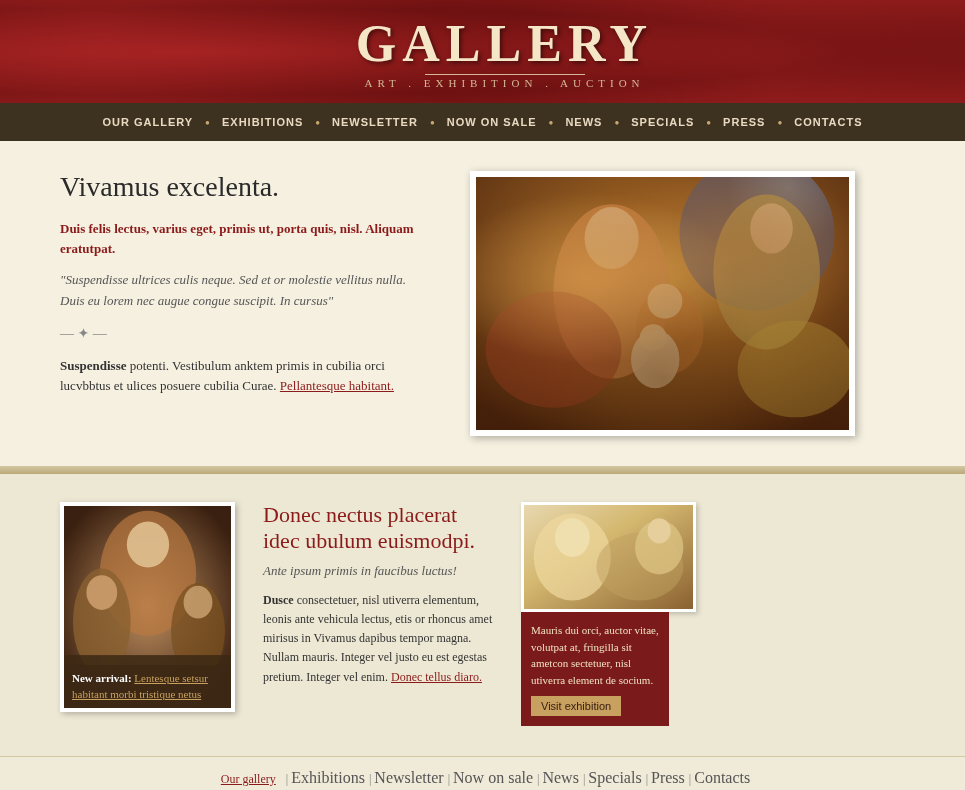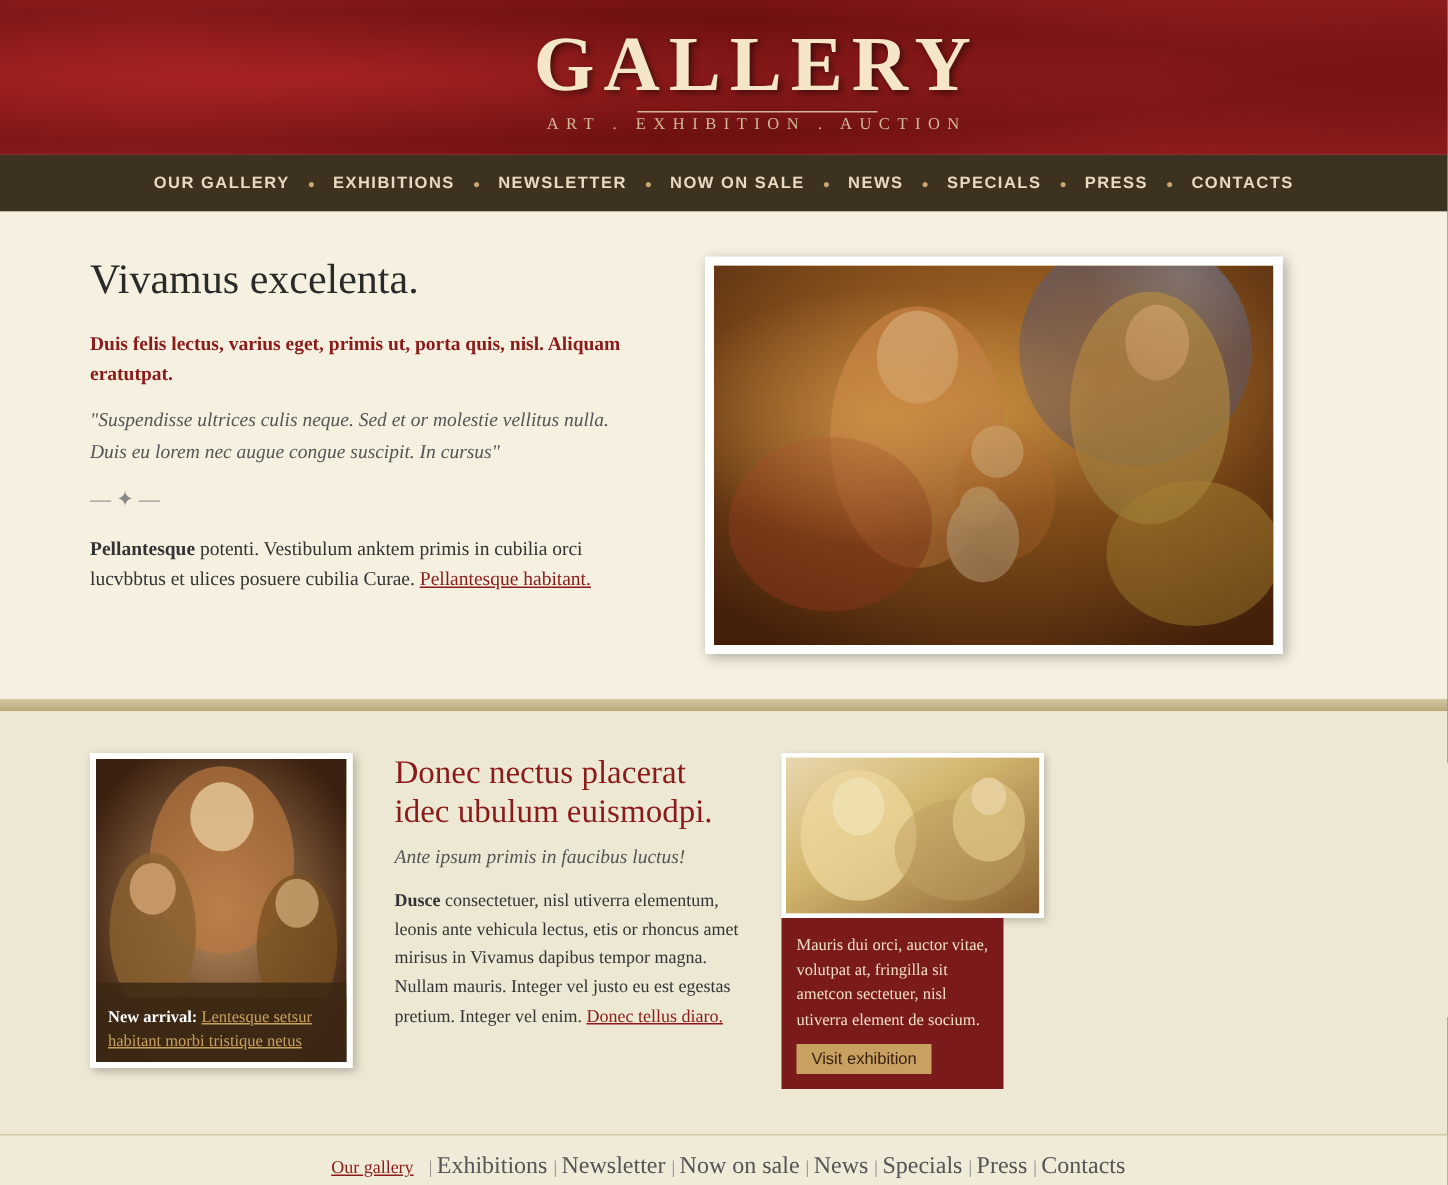--- a/index.html
+++ b/index.html
@@ -76,21 +76,21 @@
       cursor: pointer;
       text-decoration: none;
     }
     .nav-dot {
       color: #c8a870;
       font-size: 8px;
     }
 
     
     .main-bg {
-      background: #737373;
+      background: #0f766e;
       padding: 0;
     }
 
     
     .section1 {
       background: #f5f0e0;
       padding: 30px 60px 30px 60px;
       display: flex;
       gap: 40px;
       align-items: flex-start;
@@ -344,21 +344,21 @@
 
 <div class="main-bg">
 
   <div class="section1">
     <div class="section1-text">
       <h1>Vivamus excelenta.</h1>
       <p class="intro-text">Duis felis lectus, varius eget, primis ut, porta quis, nisl. Aliquam eratutpat.</p>
       <p class="quote-text">"Suspendisse ultrices culis neque. Sed et or molestie vellitus nulla. Duis eu lorem nec augue congue suscipit. In cursus"</p>
       <div class="divider"></div>
       <p class="body-text">
-        <strong>Pellantesque</strong><span> potenti. Vestibulum anktem primis in cubilia orci lucvbbtus et ulices posuere cubilia Curae.</span> <a class="link">Pellantesque habitant.</a>
+        <strong>Suspendisse</strong><span> potenti. Vestibulum anktem primis in cubilia orci lucvbbtus et ulices posuere cubilia Curae.</span> <a class="link">Pellantesque habitant.</a>
       </p>
     </div>
     <div class="section1-image">
       <div class="painting1">
         
         <svg width="100%" height="100%" viewBox="0 0 385 265" preserveAspectRatio="xMidYMid slice">
           <defs>
             <radialGradient id="bg1" cx="50%" cy="40%" r="70%">
               <stop offset="0%" stop-color="#d4a040"></stop>
               <stop offset="40%" stop-color="#9a6020"></stop>

